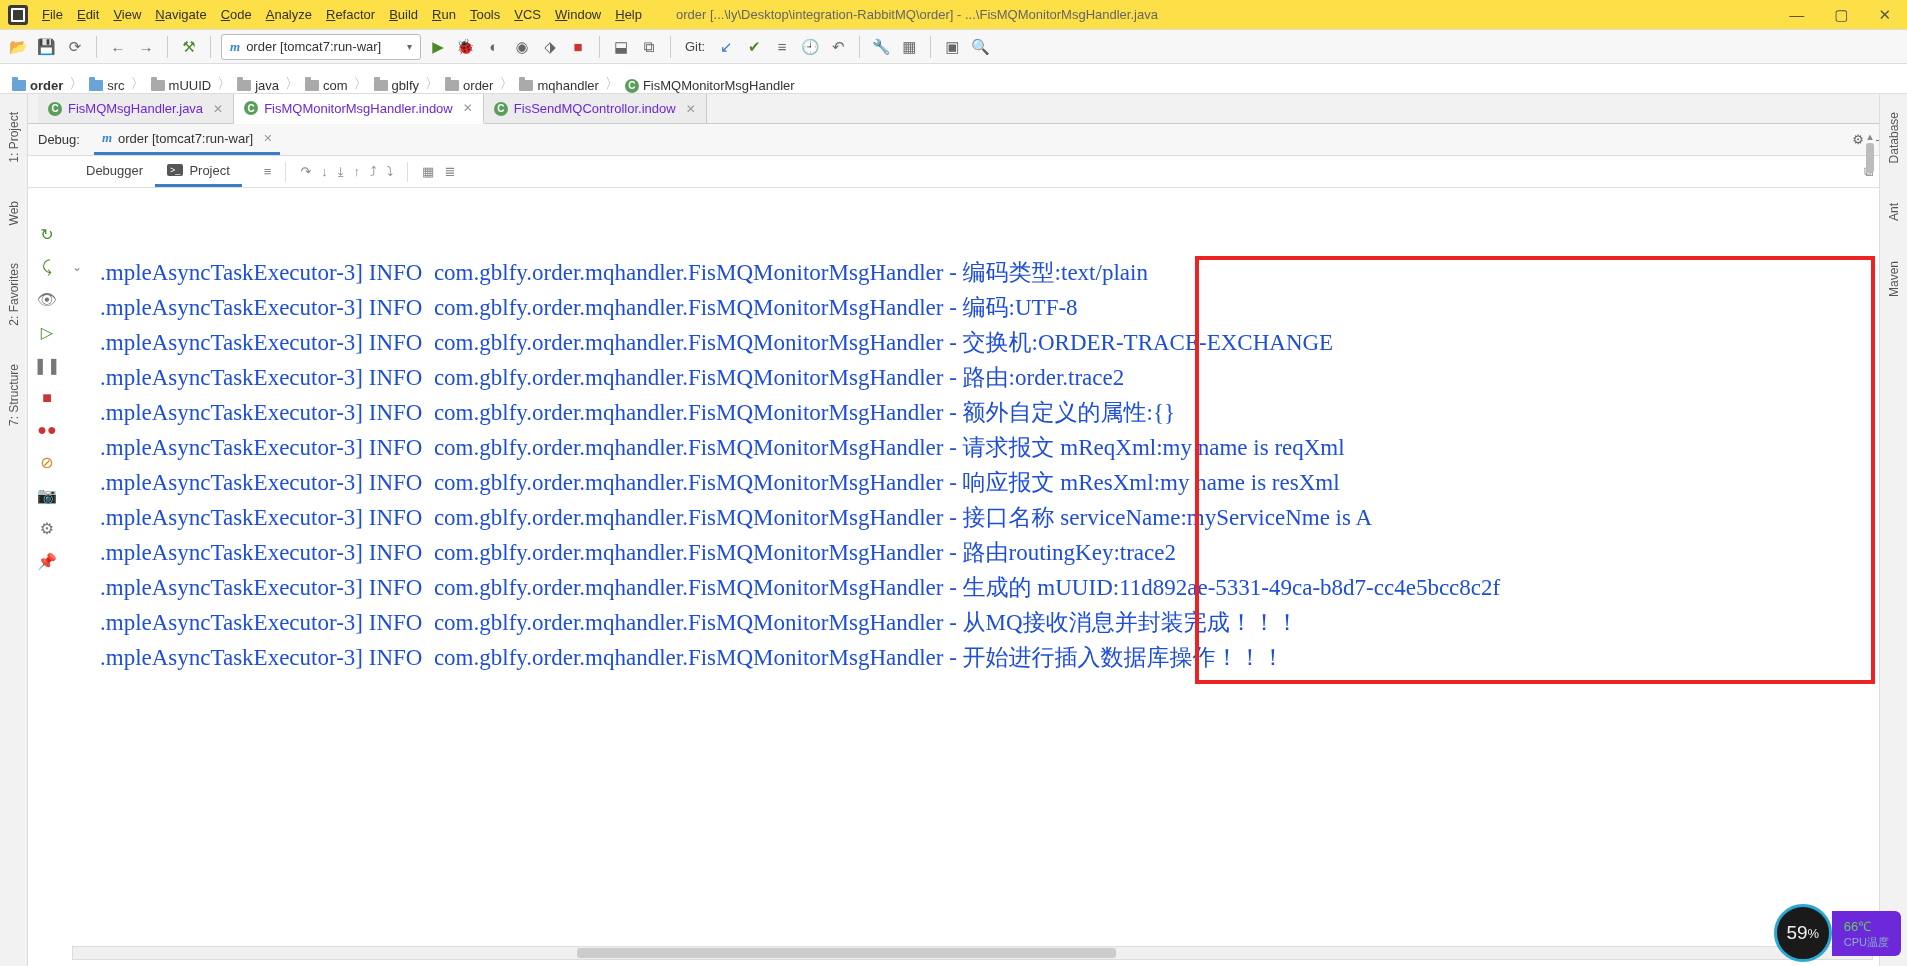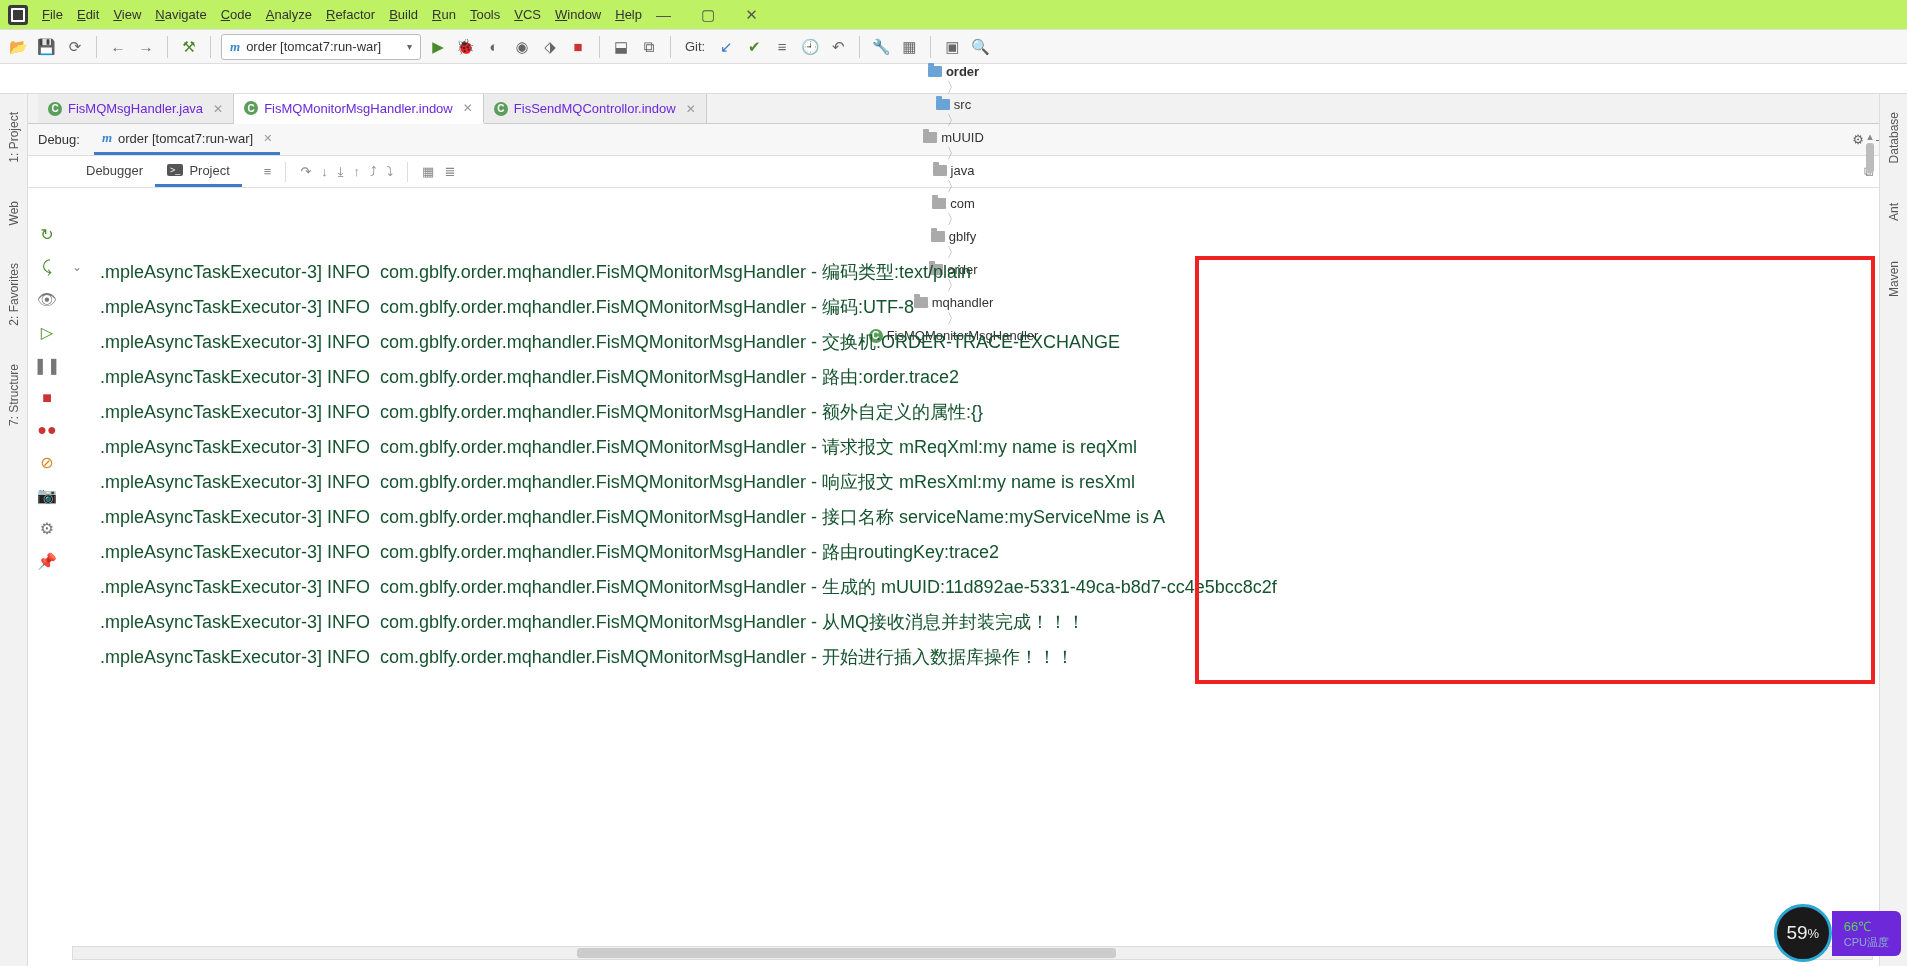--- a/index.html
+++ b/index.html
@@ -1,19 +1,19 @@
 <!DOCTYPE html>
 <html><head>
 <meta charset="utf-8">
 <style>
 * { margin: 0; padding: 0; box-sizing: border-box; }
 body { font-family: "Segoe UI", Arial, sans-serif; font-size: 13px; background: #fff; color: #333; width: 1907px; height: 966px; overflow: hidden; position: relative; }
 
 
-.menubar { height: 30px; display: flex; align-items: center; padding: 0 8px; border-bottom: 1px solid #ddd; background: #bef264; }
+.menubar { height: 30px; display: flex; align-items: center; padding: 0 8px; border-bottom: 1px solid #ddd; background: #fde047; }
 .menubar .logo { width: 20px; height: 20px; background: #3a3a3a; border-radius: 3px; margin-right: 14px; position:relative; }
 .menubar .logo::after{content:"";position:absolute;inset:3px;border:2px solid #fff;border-radius:1px;}
 .menubar .menu-item { margin-right: 14px; cursor: default; }
 .menubar .menu-item u { text-decoration: underline; }
 .menubar .title-path { margin-left: 20px; color: #666; flex: 1; font-size: 13px; overflow:hidden; white-space:nowrap; }
 .win-controls { display: flex; gap: 30px; margin-right: 8px; }
 .win-controls span { font-size: 15px; color: #555; }
 
 
 .toolbar { height: 34px; display: flex; align-items: center; padding: 0 8px; border-bottom: 1px solid #ddd; background: #f7f7f7; gap: 6px; }
@@ -21,21 +21,21 @@
 .tb-icon.green { color: #4a8a2a; }
 .tb-icon.red { color: #c33; }
 .tb-icon.blue { color: #3a7ac2; }
 .tb-sep { width: 1px; height: 22px; background: #ccc; margin: 0 4px; }
 .run-config { display: flex; align-items: center; height: 26px; border: 1px solid #bbb; background: #fff; padding: 0 8px; min-width: 200px; border-radius:3px; }
 .run-config .m-icon { color:#3a88c9; font-weight:bold; font-style:italic; margin-right:6px; font-family:serif;}
 .run-config .dd { margin-left:auto; color:#666; font-size:10px;}
 .git-label { font-size:13px; color:#444; margin:0 4px; }
 
 
-.breadcrumb { height: 30px; display: flex; align-items: center; padding: 0 8px; border-bottom: 1px solid #ddd; background: #fff; font-size: 13px; flex-direction: column; }
+.breadcrumb { height: 30px; display: flex; align-items: flex-end; padding: 0 8px; border-bottom: 1px solid #ddd; background: #fff; font-size: 13px; }
 .breadcrumb .crumb { display: flex; align-items: center; gap: 4px; padding: 0 4px; }
 .breadcrumb .sep { color: #aaa; margin: 0 2px; font-size:14px; }
 .folder-icon { width: 14px; height: 11px; background: #6aa3d6; border-radius: 1px; position:relative; display:inline-block; }
 .folder-icon::before{content:"";position:absolute;top:-3px;left:0;width:6px;height:3px;background:#6aa3d6;border-radius:1px 1px 0 0;}
 .folder-icon.grey{background:#aaa;}
 .folder-icon.grey::before{background:#aaa;}
 .class-icon { width:14px;height:14px;border-radius:50%;background:#5b9e5b;color:#fff;font-size:10px;display:inline-flex;align-items:center;justify-content:center;font-weight:bold;}
 
 
 .editor-tabs { height: 30px; display: flex; align-items: stretch; padding: 0 0 0 38px; background: #f2f2f2; border-bottom: 1px solid #ccc; }
@@ -70,21 +70,21 @@
 
 
 .debug-left-col { position:absolute; left:30px; top:225px; width:34px; display:flex; flex-direction:column; align-items:center; gap:14px; }
 .debug-left-col .ic{ font-size:16px; color:#777; }
 .debug-left-col .ic.green{color:#4a8a2a;}
 .debug-left-col .ic.red{color:#c33;}
 .debug-left-col .ic.orange{color:#d68a2a;}
 
 
 .console-wrap { position:absolute; left:72px; right:34px; top:255px; bottom:26px; overflow:hidden; }
-.console { font-family: Liberation Sans, sans-serif; font-size: 18px; line-height: 35px; white-space: pre; color:#14532d; padding-left:28px; }
+.console { font-family: Liberation Serif, serif; font-size: 23px; line-height: 35px; white-space: pre; color:#1d4ed8; padding-left:28px; }
 .console-gutter{ position:absolute; left:72px; top:260px; color:#888; font-size:12px;}
 
 
 .red-box { position:absolute; border:4px solid #e22; pointer-events:none; }
 
 
 .cpu-widget { position:absolute; right:6px; bottom:4px; display:flex; align-items:center; gap:0; }
 .cpu-circle{ width:58px;height:58px;border-radius:50%;background:#1a1a1a;border:3px solid #2aa7d4;display:flex;align-items:center;justify-content:center;color:#eee;font-size:19px;}
 .cpu-circle small{font-size:13px;}
 .cpu-box{ background:#6d28d9;color:#5bcf5b;padding:6px 12px;font-size:13px;border-radius:0 6px 6px 0;}
@@ -97,20 +97,21 @@
 .side-scroll{position:absolute;right:30px;top:130px;width:14px;height:100px;}
 .side-scroll .bar{width:8px;height:30px;background:#bcbcbc;border-radius:3px;margin:0 auto;}
 .side-arrow{color:#888;font-size:11px;text-align:center;}
 </style>
 </head>
 <body>
 
 <div class="menubar">
   <div class="logo"></div>
   <span id="menu-items"><span class="menu-item"><u>F</u>ile</span><span class="menu-item"><u>E</u>dit</span><span class="menu-item"><u>V</u>iew</span><span class="menu-item"><u>N</u>avigate</span><span class="menu-item"><u>C</u>ode</span><span class="menu-item"><u>A</u>nalyze</span><span class="menu-item"><u>R</u>efactor</span><span class="menu-item"><u>B</u>uild</span><span class="menu-item"><u>R</u>un</span><span class="menu-item"><u>T</u>ools</span><span class="menu-item"><u>V</u>CS</span><span class="menu-item"><u>W</u>indow</span><span class="menu-item"><u>H</u>elp</span></span>
+  <div class="title-path">order [...\ly\Desktop\integration-RabbitMQ\order] - ...\FisMQMonitorMsgHandler.java</div>
   <div class="win-controls">
     <span>—</span>
     <span>▢</span>
     <span>✕</span>
   </div>
 </div>
 
 <div class="toolbar">
   <span class="tb-icon">📂</span>
   <span class="tb-icon">💾</span>

